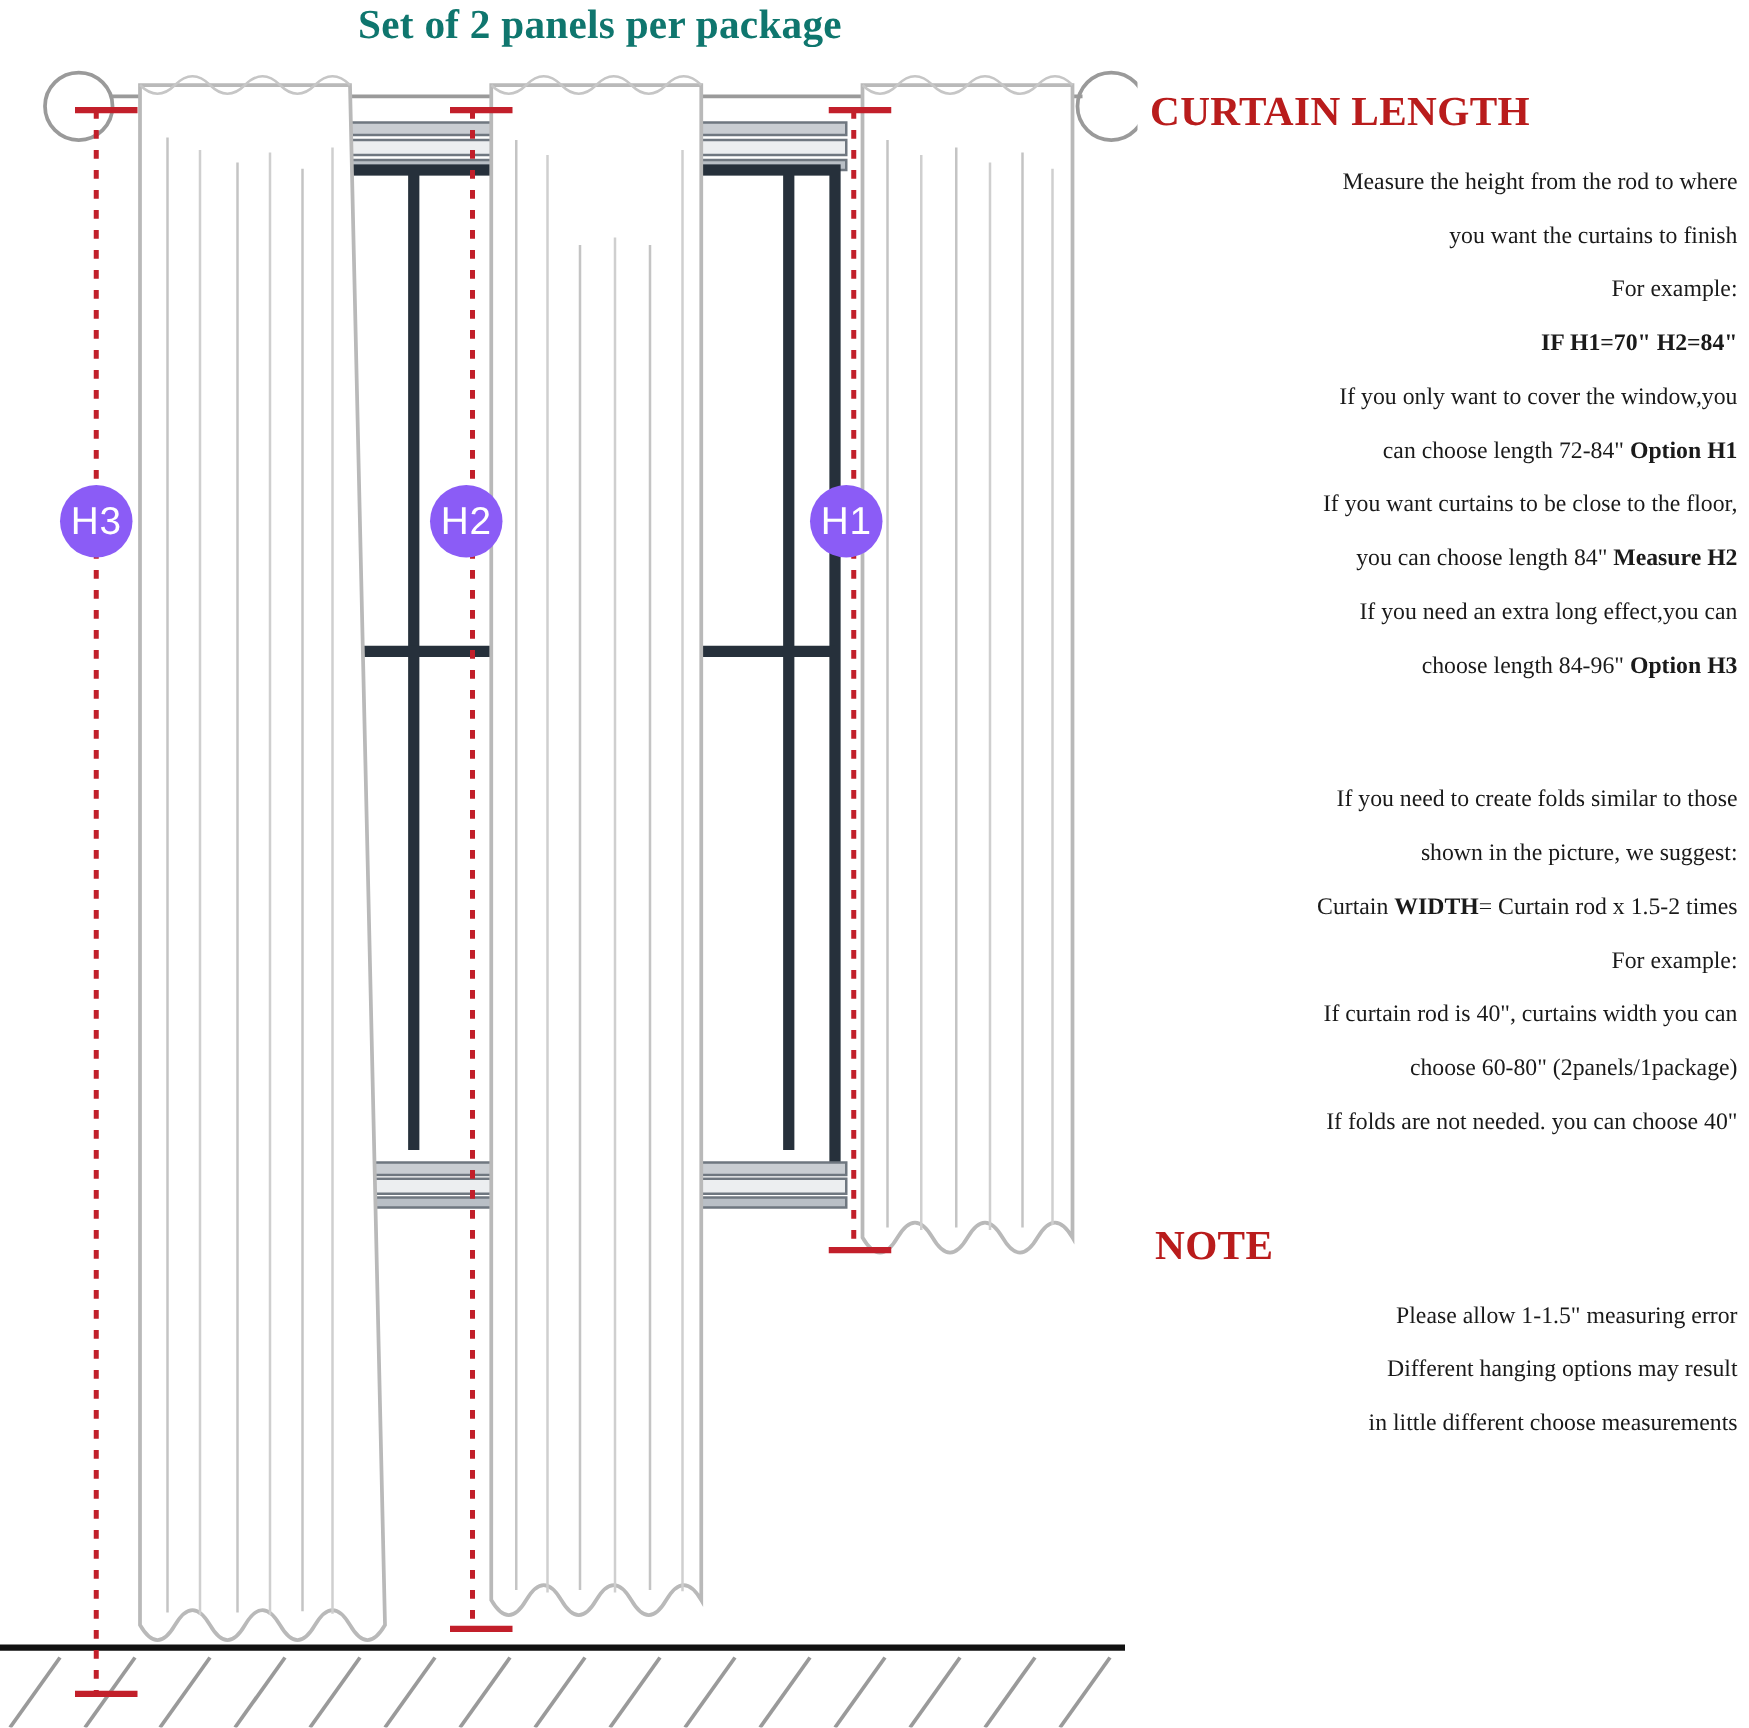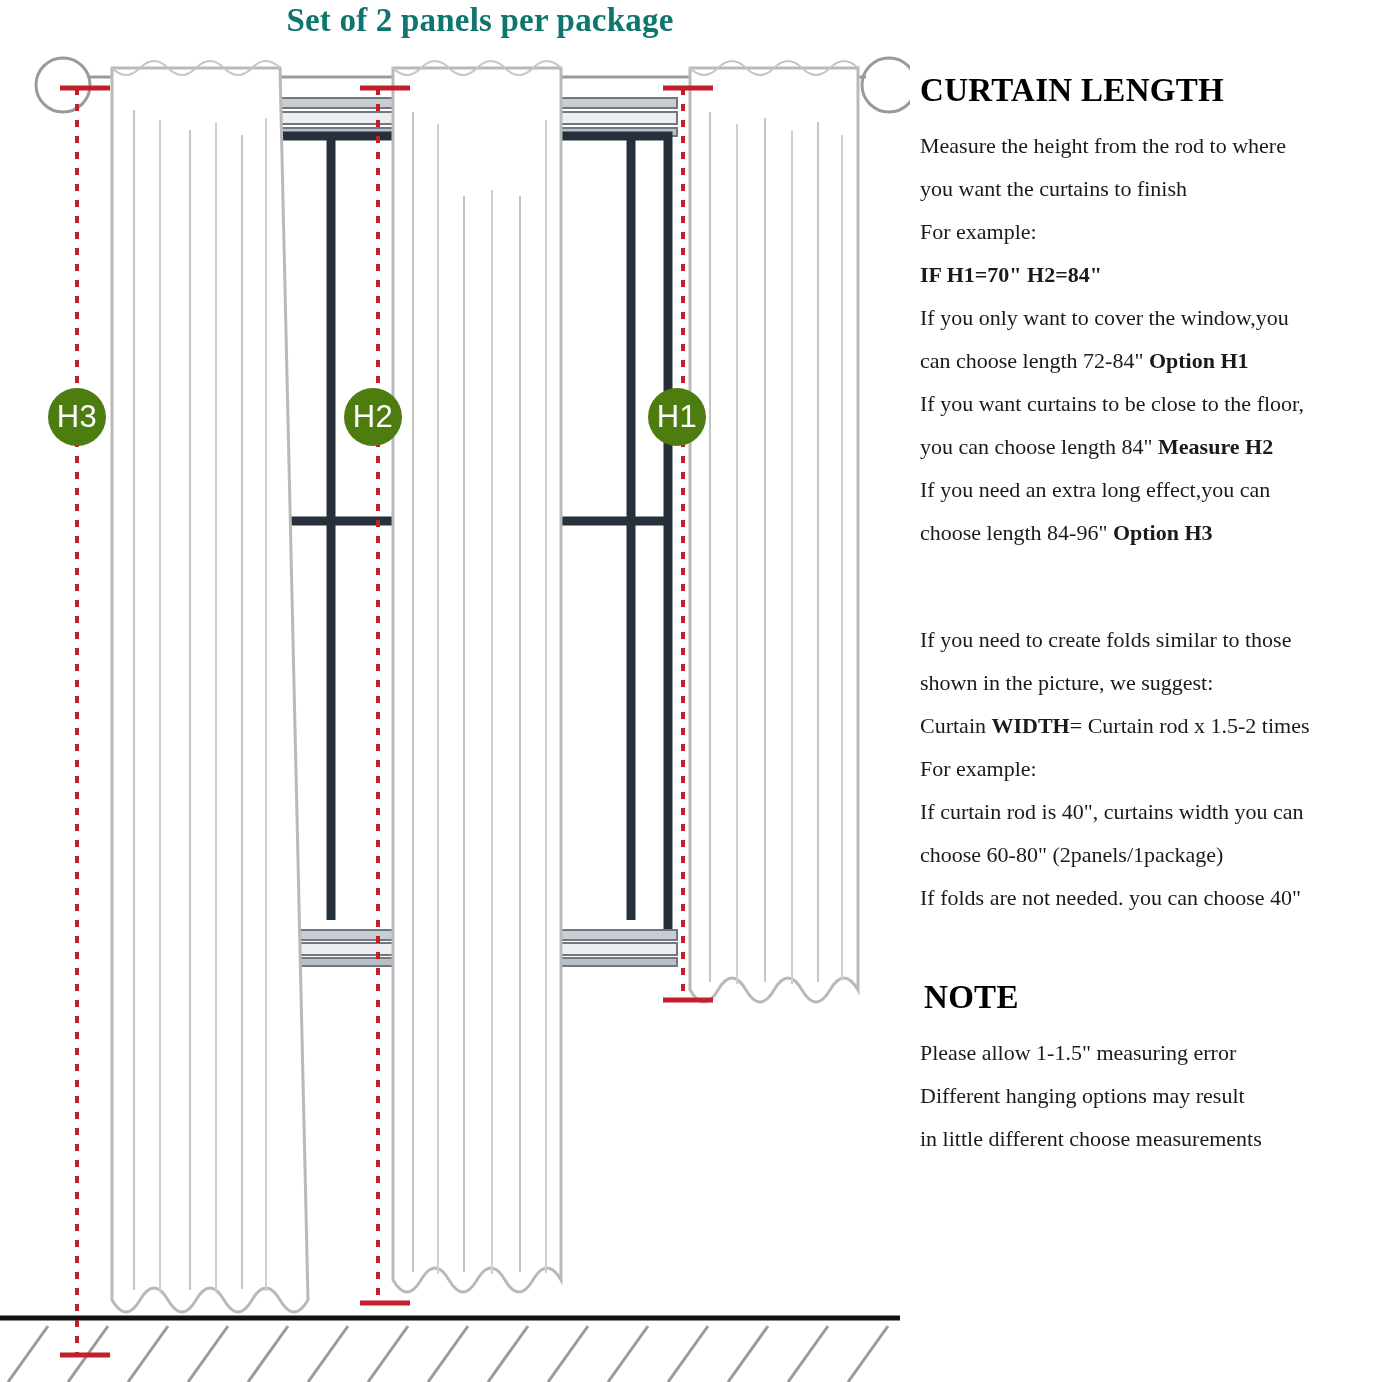--- a/index.html
+++ b/index.html
@@ -42,21 +42,21 @@
   #diagram svg {
     display: block;
   }
 
   
   .hbubble {
     position: absolute;
     width: 58px;
     height: 58px;
     border-radius: 50%;
-    background: #4d7c0f;
+    background: #8b5cf6;
     color: #ffffff;
     font-family: "Liberation Sans", sans-serif;
     font-size: 31px;
     font-weight: normal;
     display: flex;
     align-items: center;
     justify-content: center;
     letter-spacing: 0.5px;
   }
   #bubble-h3 { left: 48px;  top: 388px; }
@@ -68,30 +68,31 @@
     position: absolute;
     left: 920px;
     top: 70px;
     width: 470px;
   }
   .section-heading {
     font-family: "Liberation Serif", serif;
     font-weight: bold;
     font-size: 33px;
     line-height: 40px;
-    color: #000000;
+    color: #b91c1c;
     margin: 0 0 14px 0;
     letter-spacing: 0.3px;
   }
   .body-line {
     font-family: "Liberation Serif", serif;
-    font-size: 22px;
+    font-size: 19px;
     line-height: 43px;
     color: #1a1a1a;
     white-space: nowrap;
+    text-align: right;
   }
   .b { font-weight: bold; }
   .section-gap-lg { height: 64px; }
   .section-gap-md { height: 58px; }
   #curtain-width-heading { margin-left: 4px; }
   #note-heading { margin-left: 4px; }
 </style>
 </head>
 <body>
 

